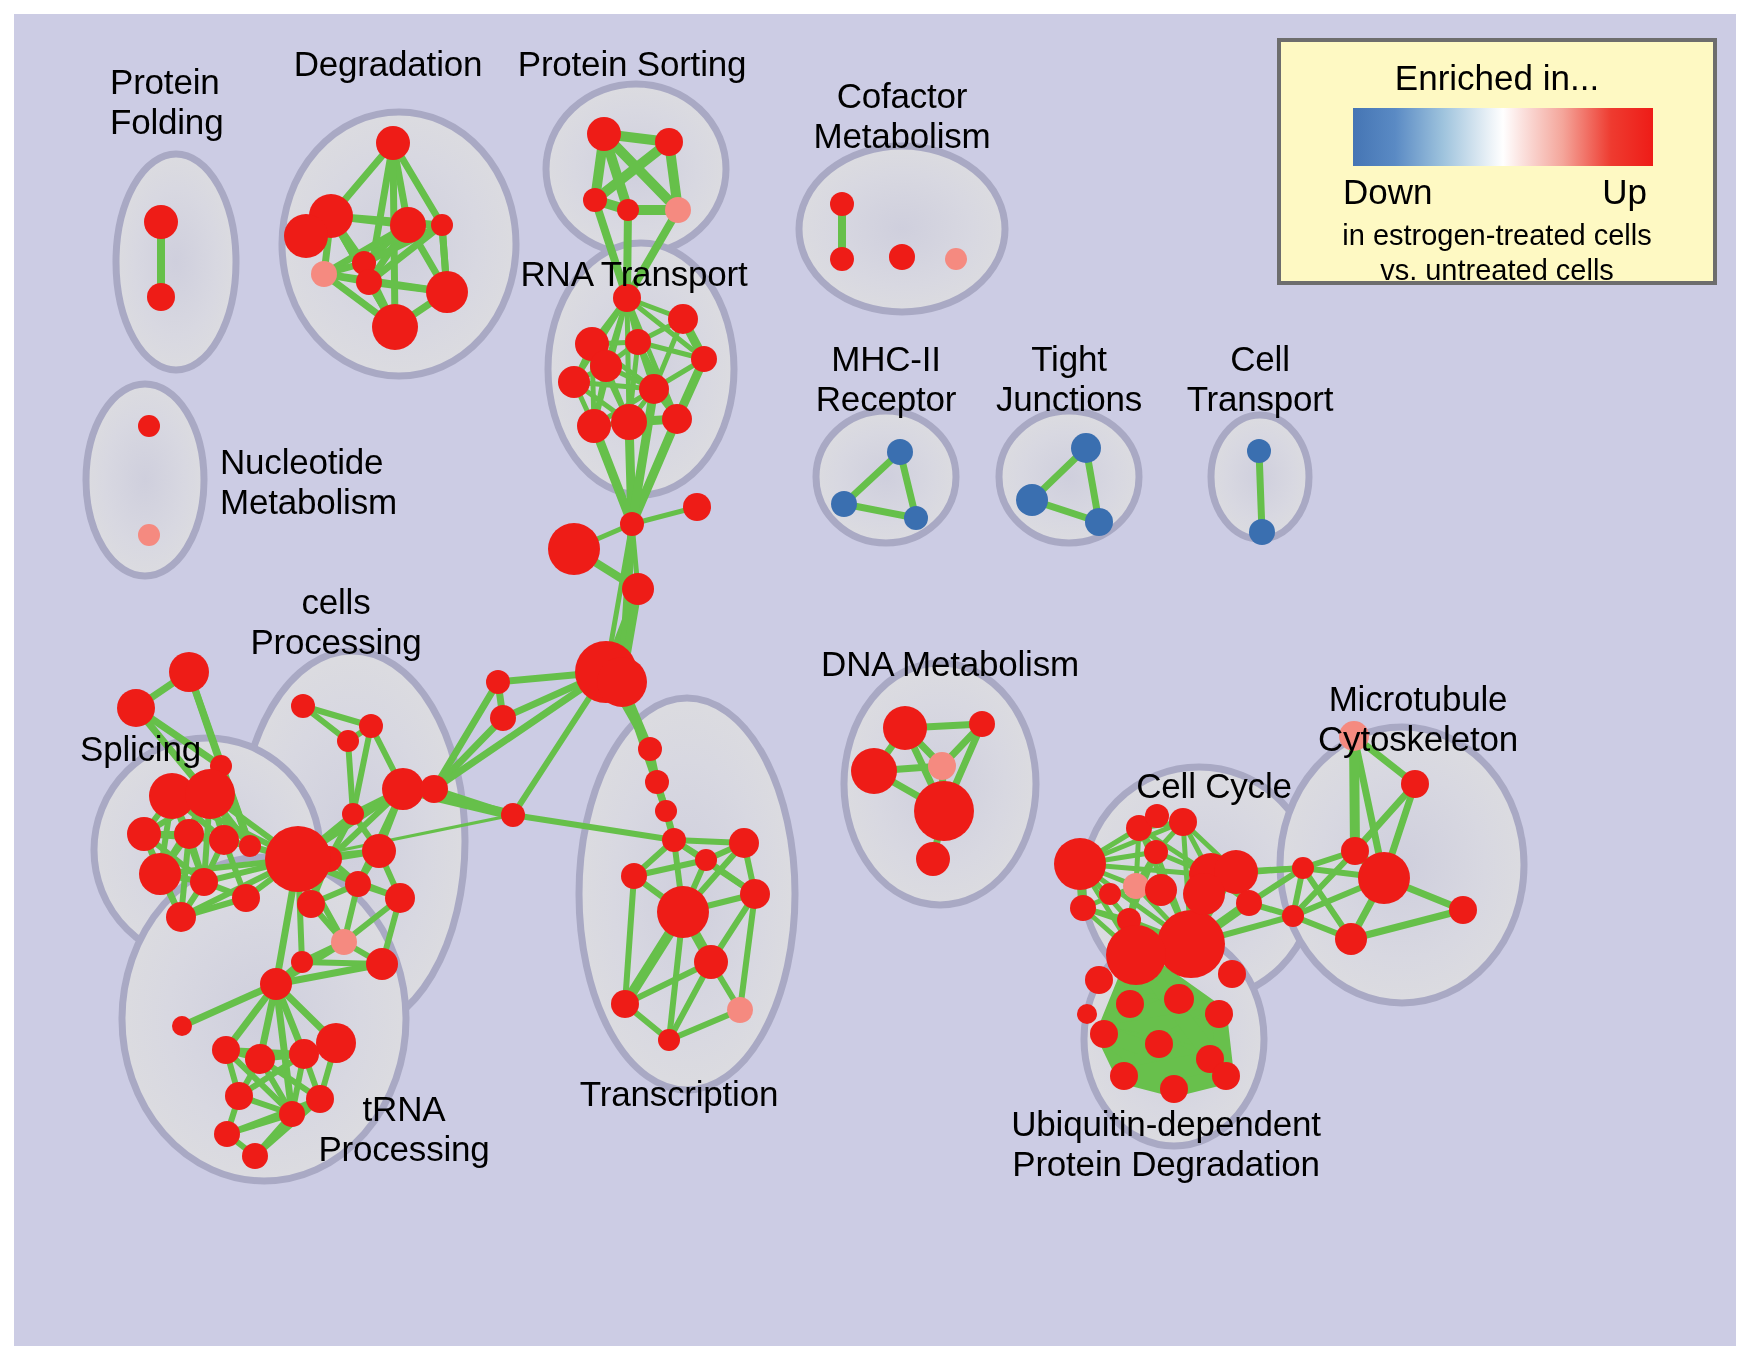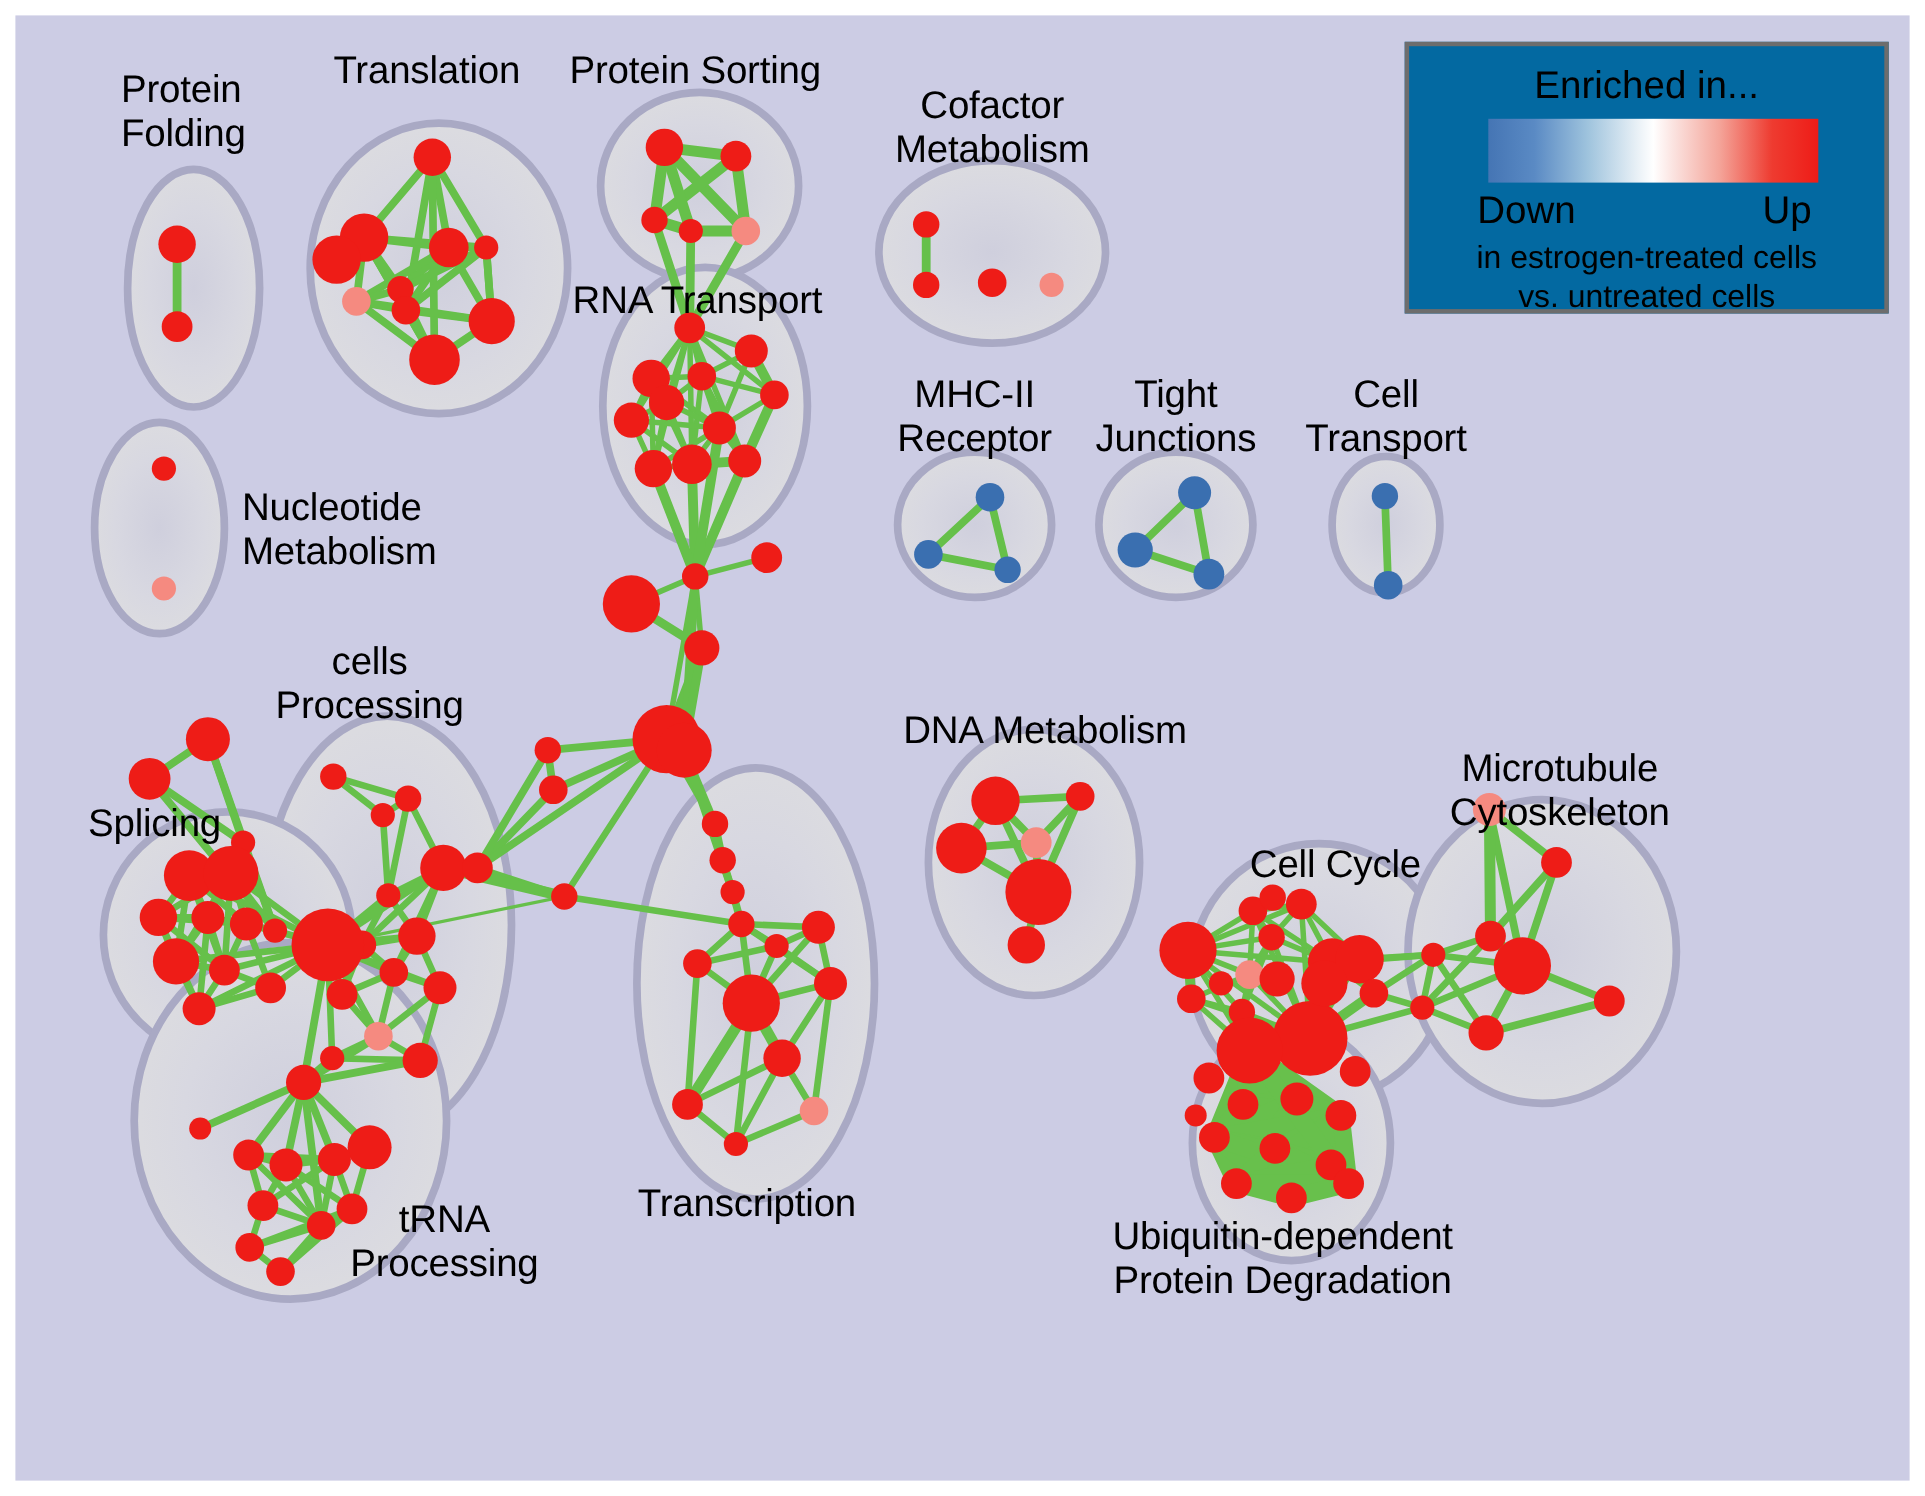--- a/index.html
+++ b/index.html
@@ -30,21 +30,21 @@
     pointer-events:none;
   }
   .lbl.c{text-align:center;transform:translateX(-50%);}
   .lbl.l{text-align:left;}
 
   
   #legend{
     position:absolute;
     left:1263px;top:24px;
     width:440px;height:247px;
-    background:#0369a1;
+    background:#fef9c3;
     border:4px solid #6d6d6d;
     box-sizing:border-box;
   }
   #legend-title{
     position:absolute;left:0;top:16px;width:100%;
     text-align:center;font-size:35px;color:#000;
   }
   #legend-bar{
     position:absolute;left:72px;top:66px;width:300px;height:58px;
     background:linear-gradient(to right,#4575b4 0%,#5a8ac4 14%,#9ec3dd 30%,#e8f0f6 45%,#ffffff 50%,#fbe3e0 56%,#f4a59a 70%,#ee3b30 86%,#ee1c17 100%);
@@ -704,21 +704,21 @@
         <circle cx="1160" cy="1075" r="14" fill="#ee1c17"></circle>
         <circle cx="1212" cy="1062" r="14" fill="#ee1c17"></circle>
         <circle cx="1085" cy="966" r="14" fill="#ee1c17"></circle>
         <circle cx="1218" cy="960" r="14" fill="#ee1c17"></circle>
         <circle cx="1073" cy="1000" r="10" fill="#ee1c17"></circle>
       </g>
     </svg>
 
     <div class="lbl l" style="left:96px;top:48px;">Protein
 Folding</div>
-    <div class="lbl c" style="left:374px;top:30px;">Translation</div>
+    <div class="lbl c" style="left:374px;top:30px;">Degradation</div>
     <div class="lbl c" style="left:618px;top:30px;">Protein Sorting</div>
     <div class="lbl c" style="left:888px;top:62px;">Cofactor
 Metabolism</div>
     <div class="lbl c" style="left:620px;top:225px;margin-top:15px;">RNA Transport</div>
     <div class="lbl l" style="left:206px;top:428px;">Nucleotide
 Metabolism</div>
     <div class="lbl c" style="left:872px;top:325px;">MHC-II
 Receptor</div>
     <div class="lbl c" style="left:1055px;top:325px;">Tight
 Junctions</div>

